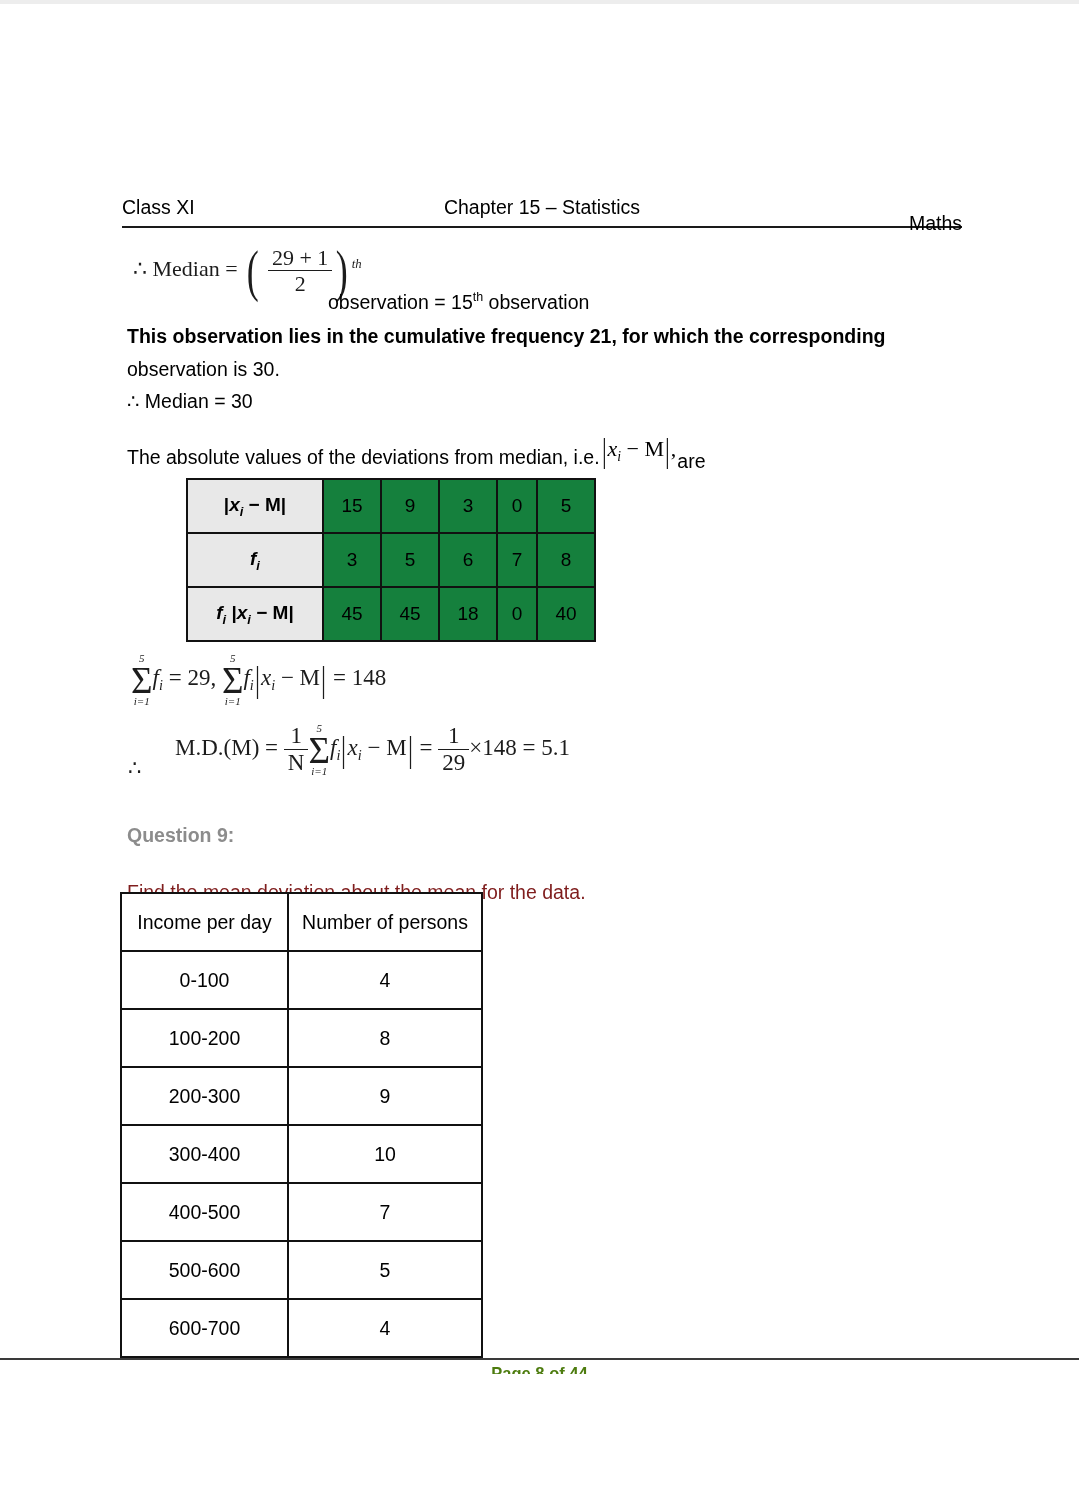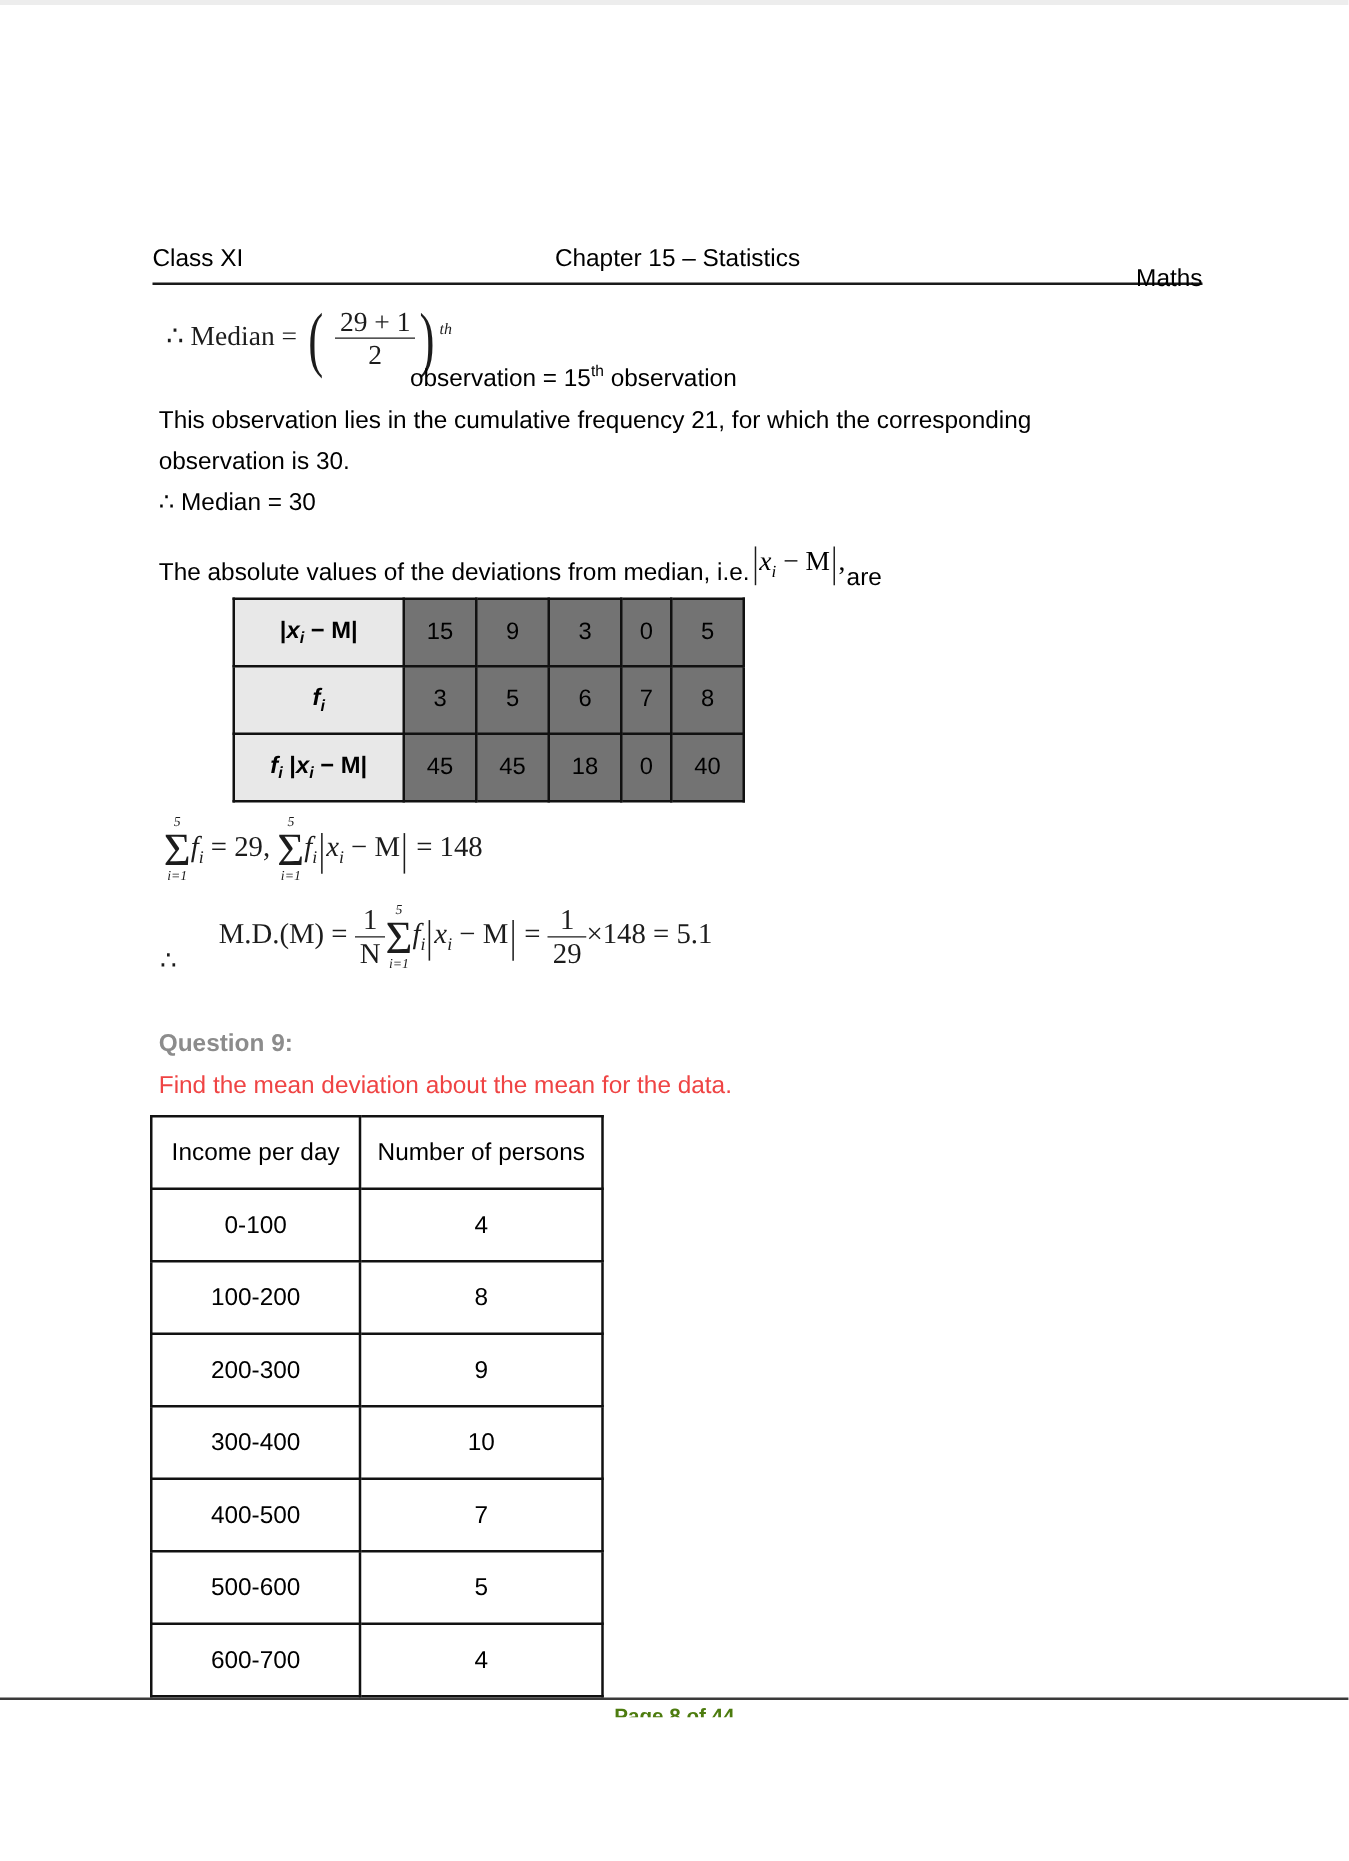--- a/index.html
+++ b/index.html
@@ -137,21 +137,21 @@
   }
   .obs-tail sup { font-size: 0.64em; }
 
   
   .p {
     position: absolute;
     font-size: 19.5px;
     white-space: nowrap;
     color: #000;
   }
-  .p1 { left: 127px; top: 325px; }
+  .p1 { left: 127px; top: 325px; font-weight: bold; }
   .p2 { left: 127px; top: 358px; }
   .p3 { left: 127px; top: 390px; }
   .p4 { left: 127px; top: 440px; }
   .inline-math {
     font-family: "Liberation Serif", serif;
     font-size: 22px;
     position: relative;
     top: -8px;
     margin: 0 1px;
   }
@@ -167,21 +167,21 @@
     left: 186px;
     top: 478px;
     border-collapse: collapse;
     font-size: 19px;
   }
   .dev-table td {
     border: 2.4px solid #111;
     height: 52px;
     text-align: center;
     vertical-align: middle;
-    background: #737373;
+    background: #15803d;
     padding: 0 6px;
   }
   .dev-table td.lbl {
     background: #e8e8e8;
     font-weight: bold;
     width: 122px;
     font-size: 19px;
   }
   .dev-table td.c-w { width: 44px; }
   .dev-table td.c-n { width: 26px; }
@@ -219,23 +219,23 @@
     position: absolute;
     left: 127px;
     top: 824px;
     font-size: 19.5px;
     font-weight: bold;
     color: #8c8c8c;
   }
   .q-text {
     position: absolute;
     left: 127px;
-    top: 857px;
-    font-size: 19.5px;
-    color: #ef4444;
+    top: 881px;
+    font-size: 19.5px;
+    color: #7f1d1d;
   }
 
   
   .income-table {
     position: absolute;
     left: 120px;
     top: 892px;
     border-collapse: collapse;
     font-size: 19.5px;
   }

